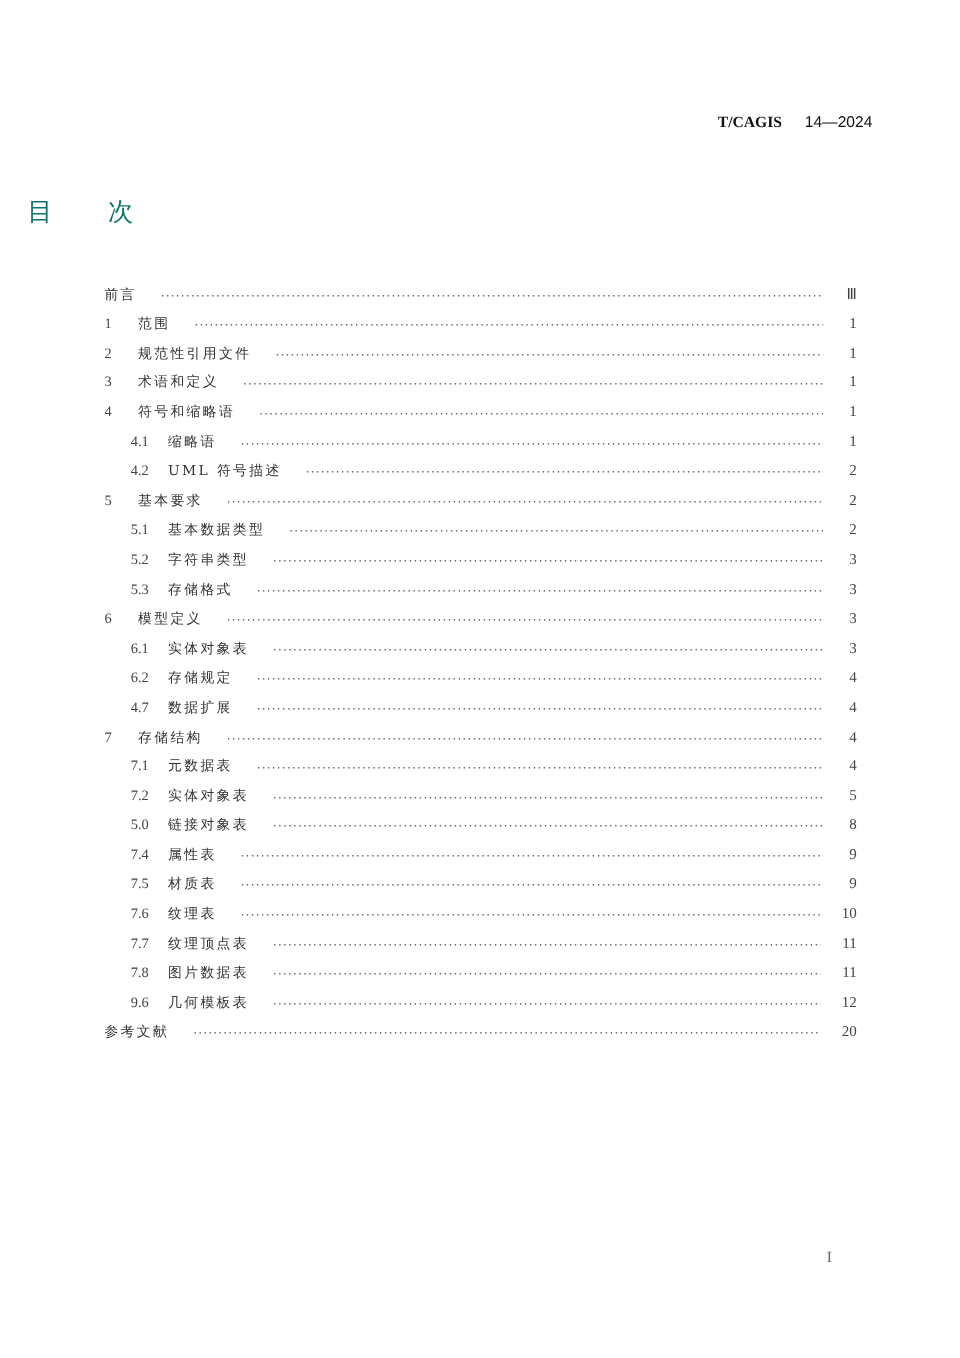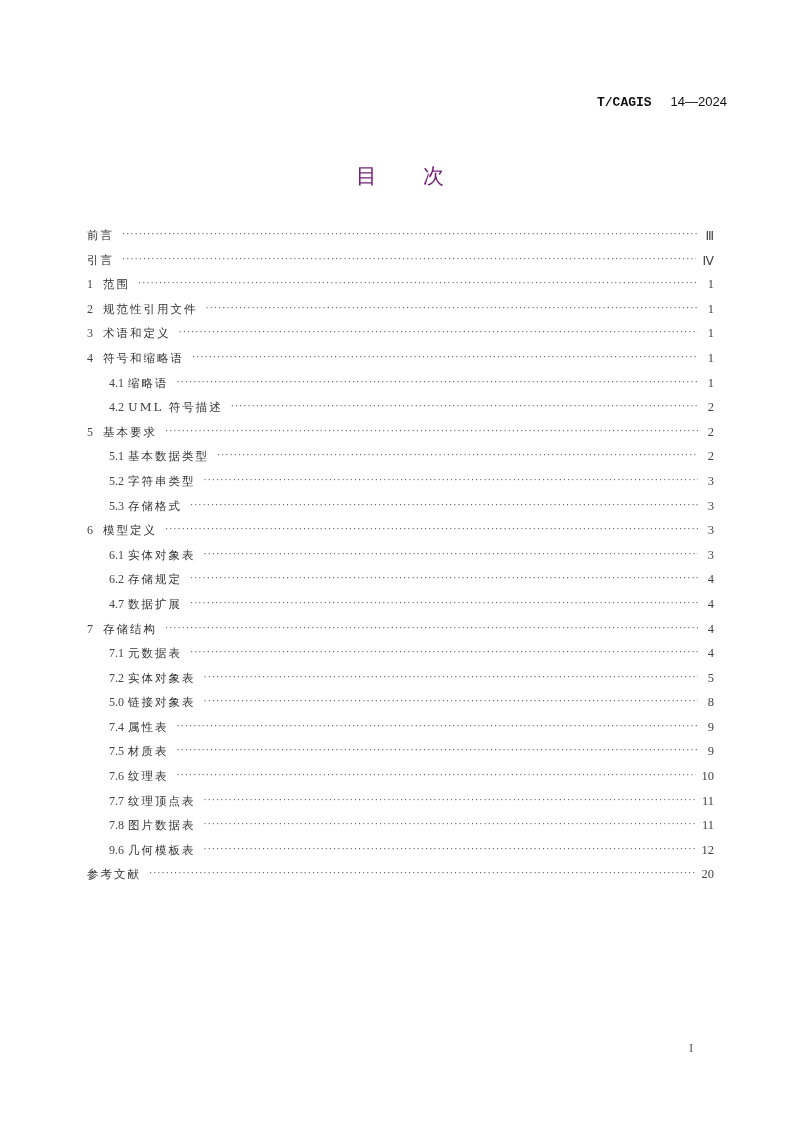--- a/index.html
+++ b/index.html
@@ -4,34 +4,34 @@
   <style>
     html, body { margin: 0; padding: 0; background: #ffffff; }
     body {
       width: 800px; height: 1132px; position: relative; overflow: hidden;
       font-family: "DejaVu Serif", "Liberation Serif", serif; color: #222;
     }
     .std-code {
       position: absolute; top: 94px; right: 73px;
       font-size: 13px; color: #111;
     }
-    .std-code .prefix { font-family: Liberation Mono, monospace; font-weight: bold; }
+    .std-code .prefix { font-family: Liberation Serif, serif; font-weight: bold; }
     .std-code .num { font-family: "Liberation Sans", sans-serif; margin-left: 19px; }
     .title {
-      position: absolute; top: 162px; left: 0; width: 800px; text-align: center;
-      font-family: "DejaVu Sans", sans-serif; font-size: 21px; color: #701a75;
+      position: absolute; top: 162px; left: 0; width: 800px; 
+      font-family: "DejaVu Sans", sans-serif; font-size: 21px; color: #0f766e;
       letter-spacing: 0;
     }
     .title span { display: inline-block; margin: 0 23px; }
     .toc {
       position: absolute; top: 228px; left: 87px; width: 627px;
     }
     .toc-row {
-      display: flex; align-items: flex-start; height: 24.6px;
-      font-size: 11.5px; color: #333; white-space: nowrap;
+      display: flex; align-items: flex-end; height: 24.6px;
+      font-size: 11.5px; color: #333; white-space: nowrap; gap: 12px;
     }
     .toc-row.lvl2 { padding-left: 22px; }
     .toc-num { display: inline-block; margin-right: 10px; color: #444; font-family: "Liberation Serif", serif; font-size: 12px; }
     .toc-row.lvl2 .toc-num { margin-right: 4px; }
     .toc-text { letter-spacing: 2px; }
     .toc-dots {
       flex: 1; overflow: hidden; margin: 0 6px 0 8px; color: #555;
       letter-spacing: 1px; font-size: 10px;
     }
     .toc-dots::before {
@@ -57,25 +57,20 @@
   <span>目</span><span>次</span>
 </div>
 
 <div class="toc" id="toc">
     <div class="toc-row">
       <span class="toc-text">前言</span>
       <span class="toc-dots"></span>
       <span class="toc-page">Ⅲ</span>
     </div>
     <div class="toc-row">
-      <span class="toc-text">引言</span>
-      <span class="toc-dots"></span>
-      <span class="toc-page">Ⅳ</span>
-    </div>
-    <div class="toc-row">
       <span class="toc-num">1</span>
       <span class="toc-text">范围</span>
       <span class="toc-dots"></span>
       <span class="toc-page">1</span>
     </div>
     <div class="toc-row">
       <span class="toc-num">2</span>
       <span class="toc-text">规范性引用文件</span>
       <span class="toc-dots"></span>
       <span class="toc-page">1</span>

